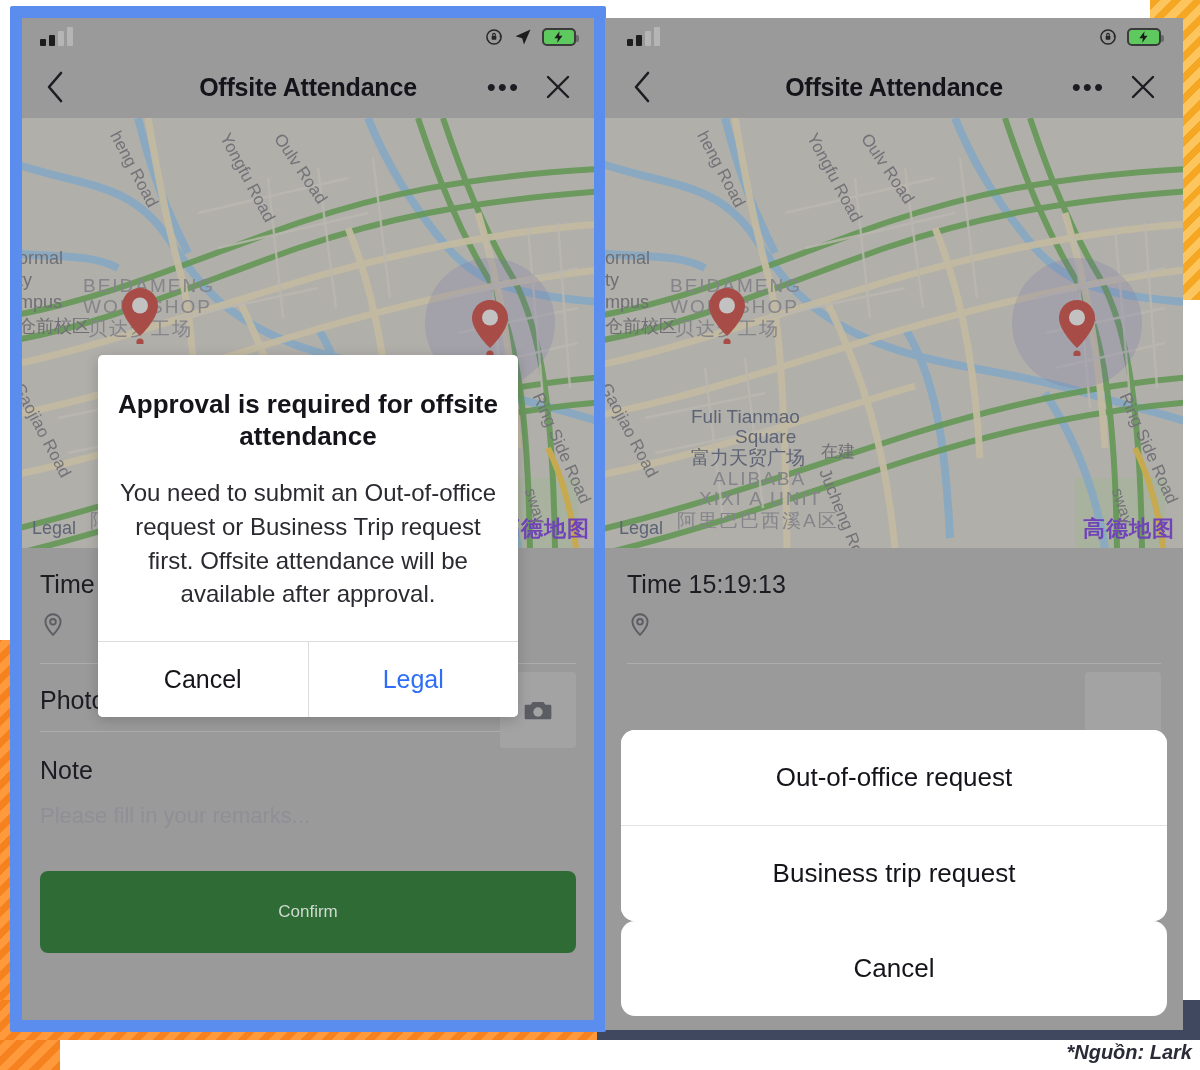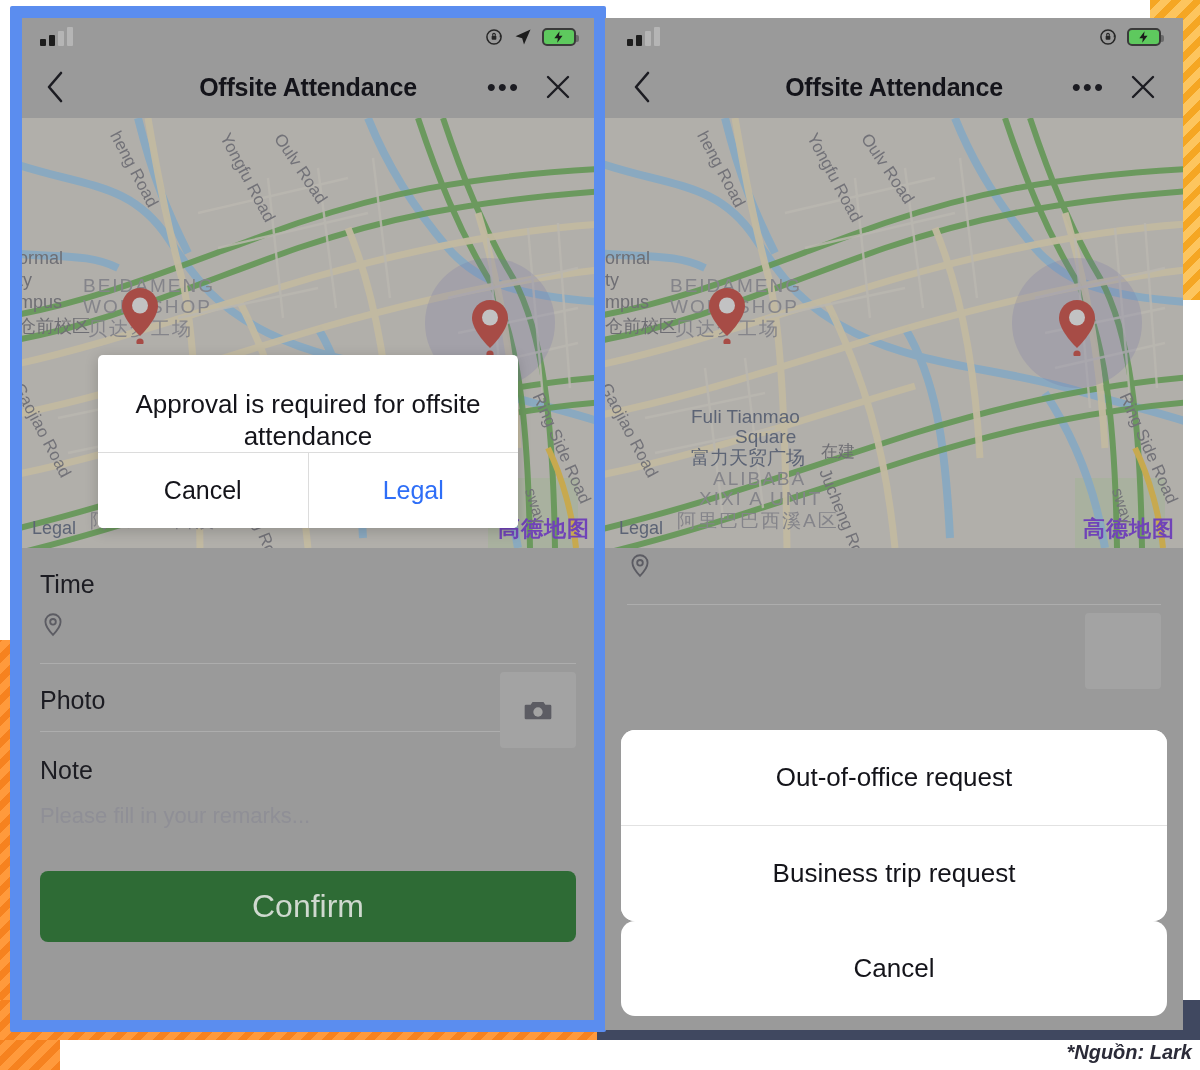--- a/index.html
+++ b/index.html
@@ -109,31 +109,31 @@
   .hr { height:1px; background:#adadad; }
   .row-photo { position:relative; padding:22px 0 16px; font-size:25px; color:#1c1c22; }
   .photo-box {
     position:absolute; right:0; top:8px; width:76px; height:76px;
     background:#a3a3a3; border-radius:4px;
     display:flex; align-items:center; justify-content:center;
   }
   .row-note { padding:24px 0 10px; font-size:25px; color:#1c1c22; }
   .note-ph { font-size:22px; color:#8f8f96; padding:8px 0 42px; }
   .btn-confirm {
-    width:100%; height:71px; border:none; border-radius:8px;
-    background:#2E6B35; color:#cfd9cf; font-size:32px;
+    width:100%; height:82px; border:none; border-radius:8px;
+    background:#2E6B35; color:#cfd9cf; font-size:17px;
     font-family:"Liberation Sans", sans-serif; cursor:pointer;
   }
   .alert {
     position:absolute; left:80px; top:337px; width:420px;
     background:#fff; border-radius:5px; overflow:hidden;
     box-shadow:0 3px 14px rgba(0,0,0,0.18);
   }
   .alert-title {
-    font-size:26px; font-weight:400; color:#14141a;
+    font-size:26px; font-weight:700; color:#14141a;
     text-align:center; line-height:1.22; padding:34px 18px 0;
   }
   .alert-msg {
     font-size:24px; color:#2a2a30; text-align:center;
     line-height:1.4; padding:24px 20px 30px;
   }
   .alert-actions { display:flex; border-top:1px solid #dcdcdc; }
   .alert-btn {
     flex:1; text-align:center; padding:23px 0; font-size:25px;
     cursor:pointer; background:#fff; border:none;
@@ -319,20 +319,21 @@
         </span>
       </div>
       <div class="hr"></div>
       <div class="row-note">Note</div>
       <div class="note-ph">Please fill in your remarks...</div>
       <button class="btn-confirm">Confirm</button>
     </div>
 
     <div class="alert">
       <div class="alert-title">Approval is required for offsite attendance</div>
+      <div class="alert-msg">You need to submit an Out-of-office request or Business Trip request first. Offsite attendance will be available after approval.</div>
       <div class="alert-actions">
         <button class="alert-btn cancel">Cancel</button>
         <button class="alert-btn submit">Legal</button>
       </div>
     </div>
   </div>
 
   <div id="border-left"></div>
 
   <div class="phone" id="phone-right">
@@ -455,20 +456,21 @@
               <path d="M22 2C12 2 4 10 4 20c0 13 18 30 18 30s18-17 18-30C40 10 32 2 22 2z" fill="#C0362C"></path>
               <circle cx="22" cy="19.5" r="8" fill="#e8e8ea"></circle>
               <circle cx="22" cy="56" r="3.6" fill="#C0362C"></circle>
             </svg>
           </div>
         </div>
       <div class="map-overlay-dim"></div>
     </div>
 
     <div class="form">
+      <div class="row-time">Time 15:19:13</div>
       <div class="row-loc">
         <svg width="26" height="26" viewBox="0 0 24 24">
           <path d="M12 22s7-7.1 7-12a7 7 0 10-14 0c0 4.9 7 12 7 12z" fill="none" stroke="#5c5c63" stroke-width="1.7"></path>
           <circle cx="12" cy="10" r="2.6" fill="none" stroke="#5c5c63" stroke-width="1.7"></circle>
         </svg>
         <span class="loc-text"></span>
       </div>
       <div class="hr"></div>
       <div class="row-photo">
         <span class="photo-box"></span>

